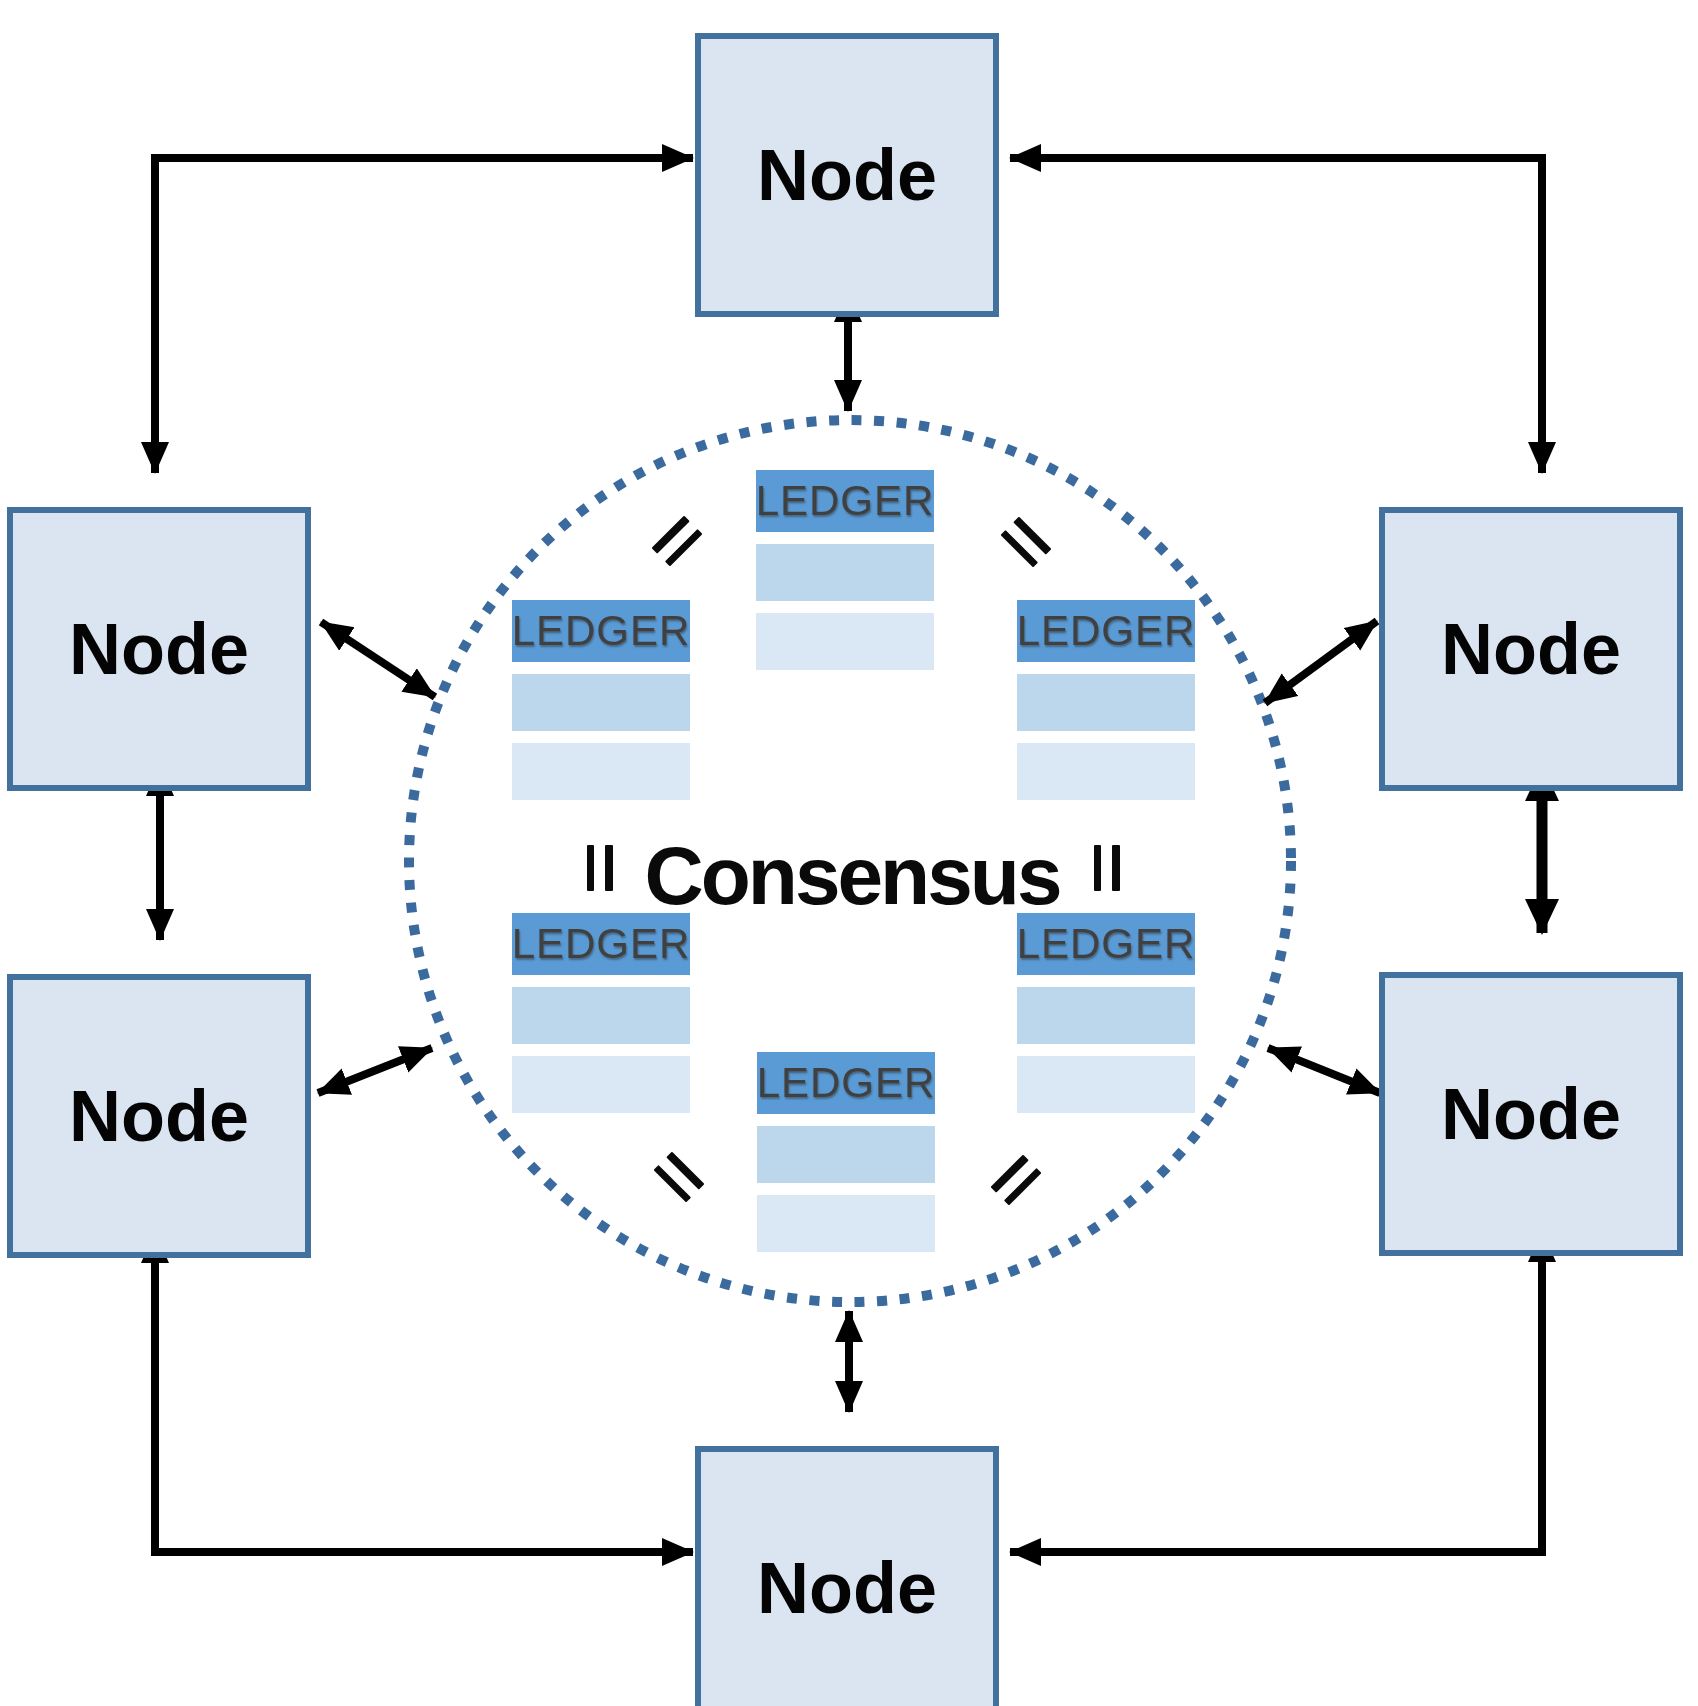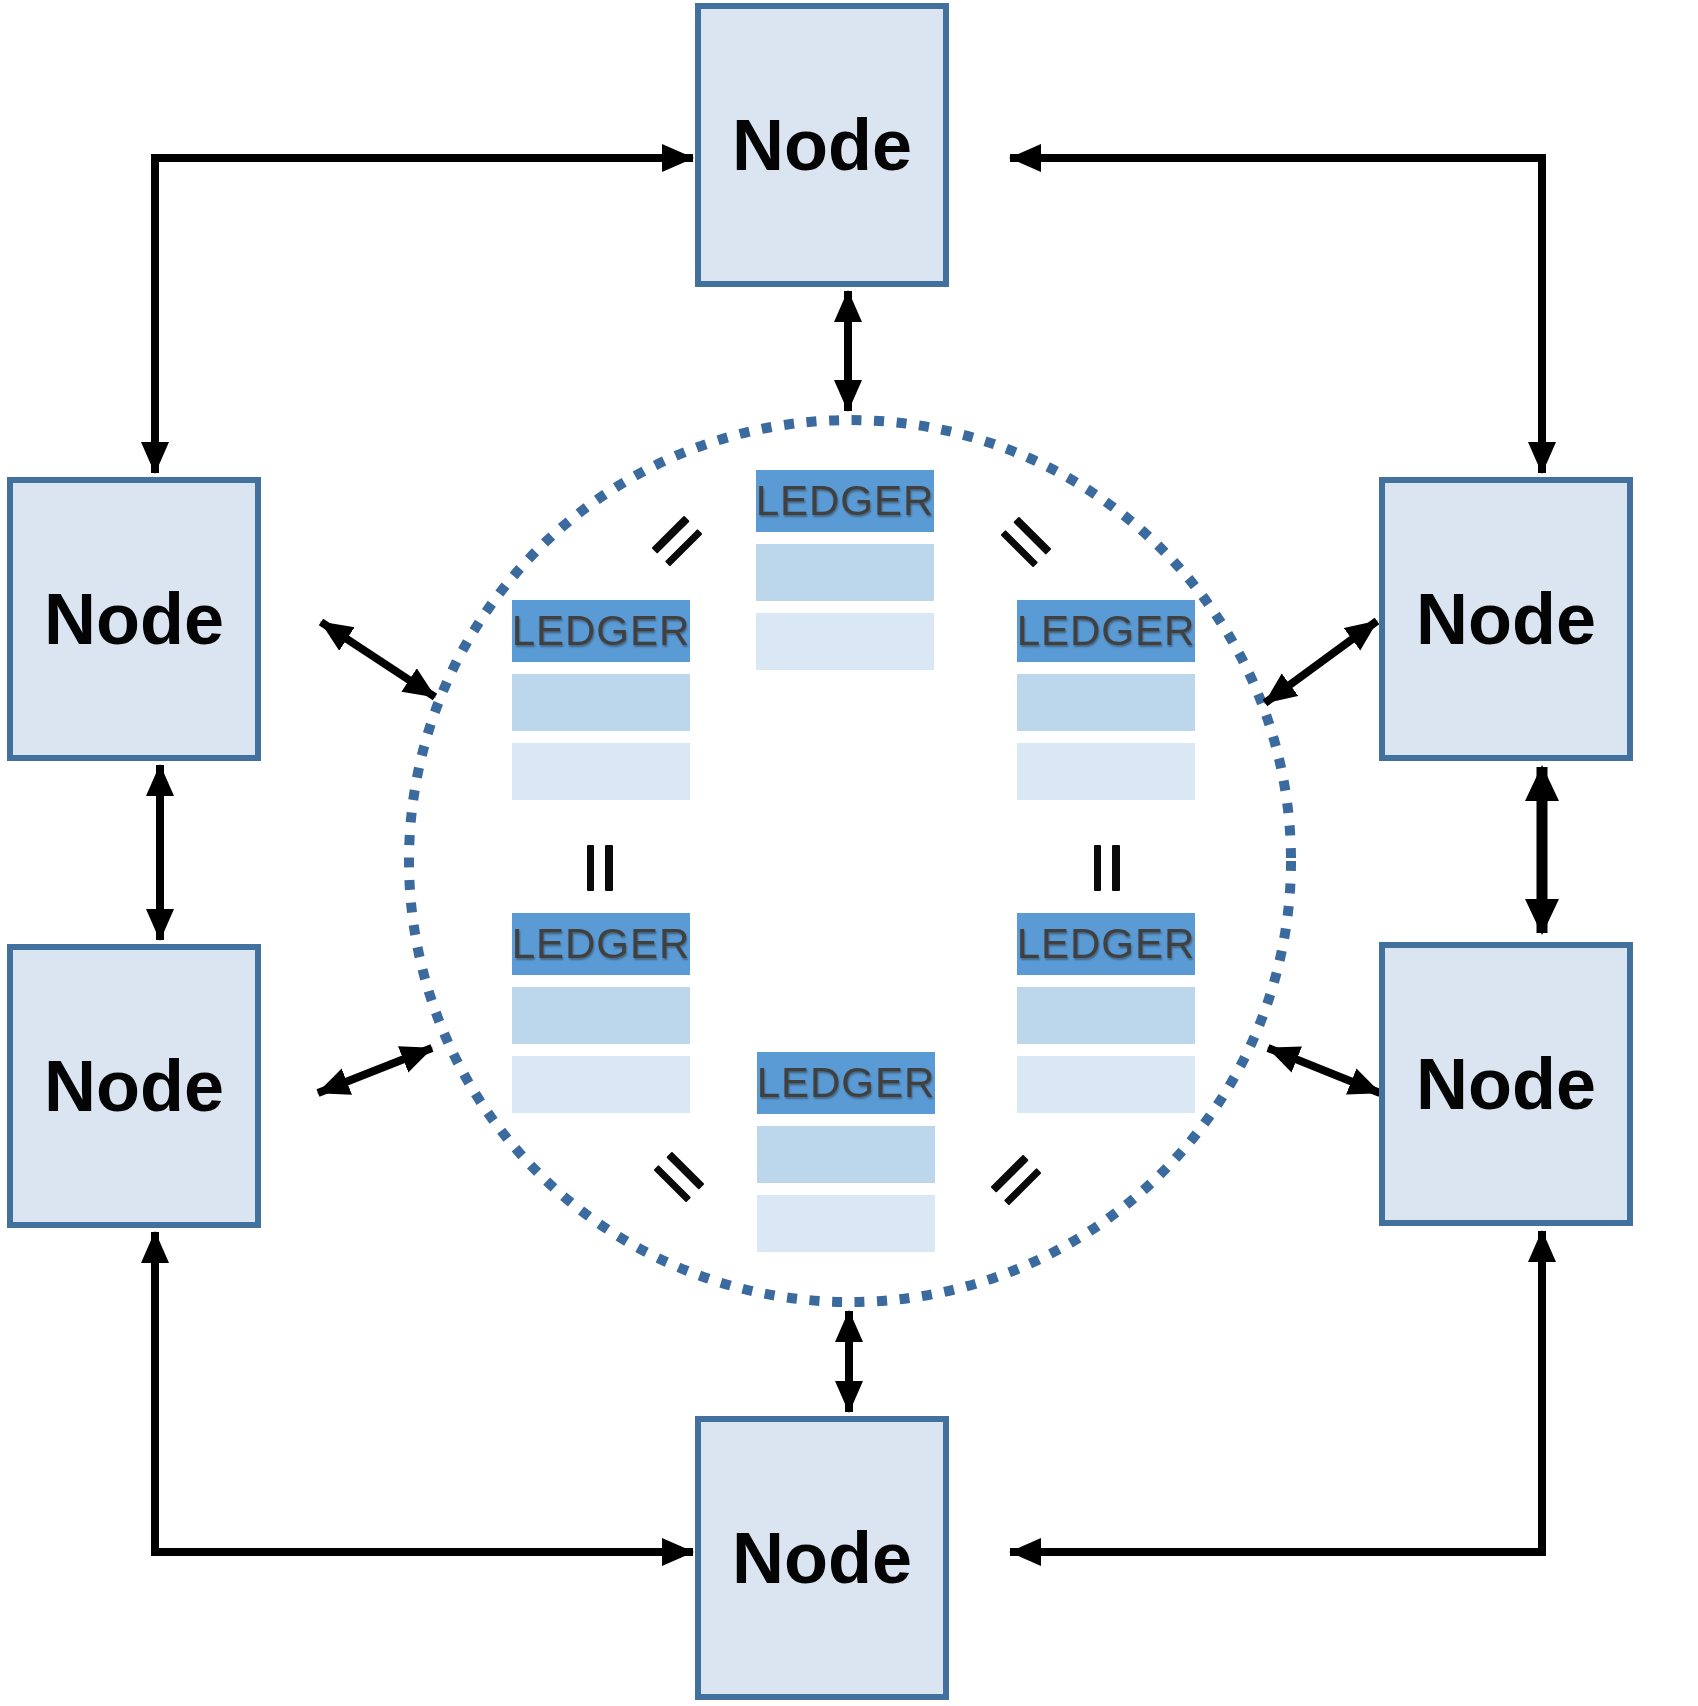--- a/index.html
+++ b/index.html
@@ -9,25 +9,25 @@
   }
   #connectors{position:absolute;left:0;top:0;width:1698px;height:1706px;}
   .conn{stroke:var(--connector,#000);stroke-width:8;fill:none;}
   .conn.thick{stroke-width:11;}
   .arrowhead{fill:var(--connector,#000);}
   .dotted-circle{
     fill:none;stroke:var(--circle-dot,#3A6A9E);stroke-width:10;
     stroke-dasharray:10 12.6;
   }
   .node{
-    position:absolute;width:254px;height:284px;
+    position:absolute;width:304px;height:284px;
     background:var(--node-fill,#DBE5F1);
     border:6px solid var(--node-border,#41719C);
     box-sizing:border-box;
-    display:flex;align-items:center;justify-content:center;
+    display:flex;align-items:center;justify-content:center;margin-top:30px;
   }
   .node-label{
     font-size:72px;font-weight:bold;color:#040404;letter-spacing:0px;
   }
   .n-top{left:695px;top:3px;}
   .n-bottom{left:695px;top:1416px;}
   .n-left-upper{left:7px;top:477px;}
   .n-left-lower{left:7px;top:944px;}
   .n-right-upper{left:1379px;top:477px;}
   .n-right-lower{left:1379px;top:942px;}
@@ -165,14 +165,15 @@
     </div>
   <div class="equals eq-sw">
       <i></i>
       <i></i>
     </div>
   <div class="equals eq-se">
       <i></i>
       <i></i>
     </div>
 
+  <div class="consensus-label">Consensus</div>
 
 </div>
 
 </body></html>

